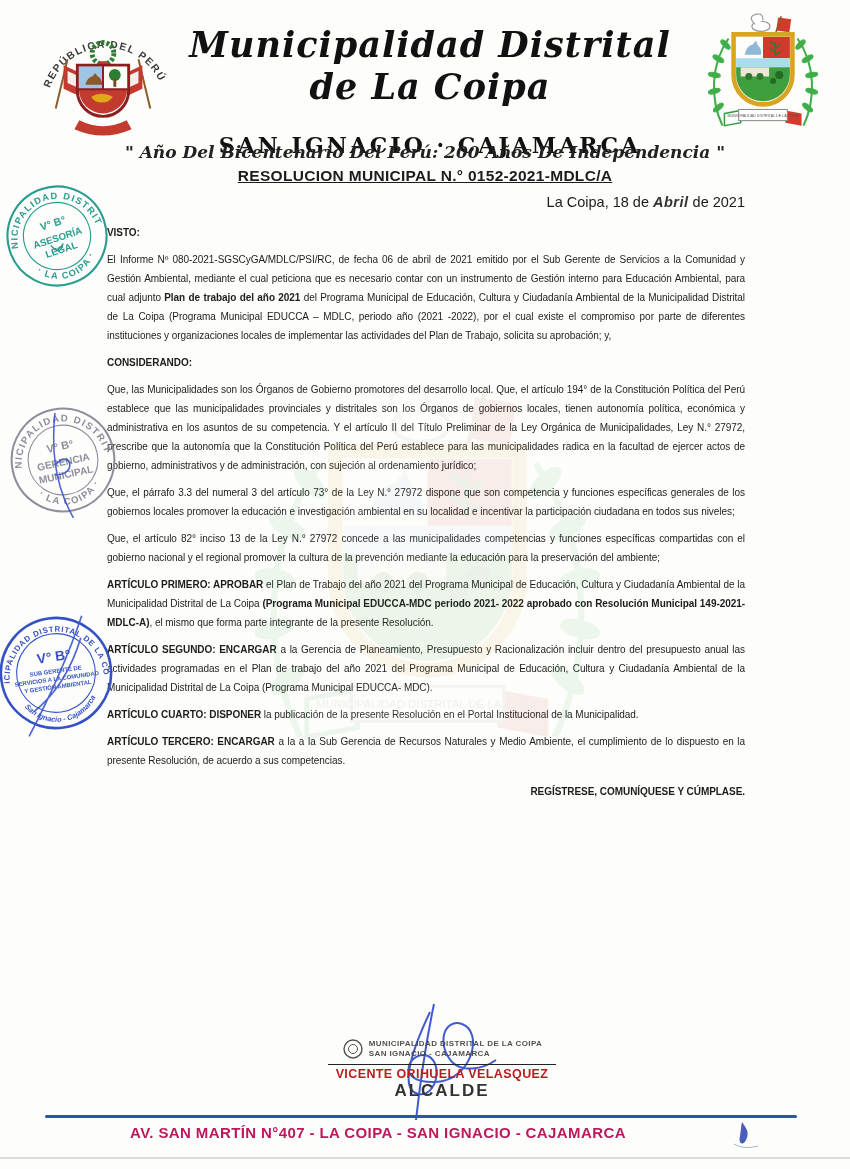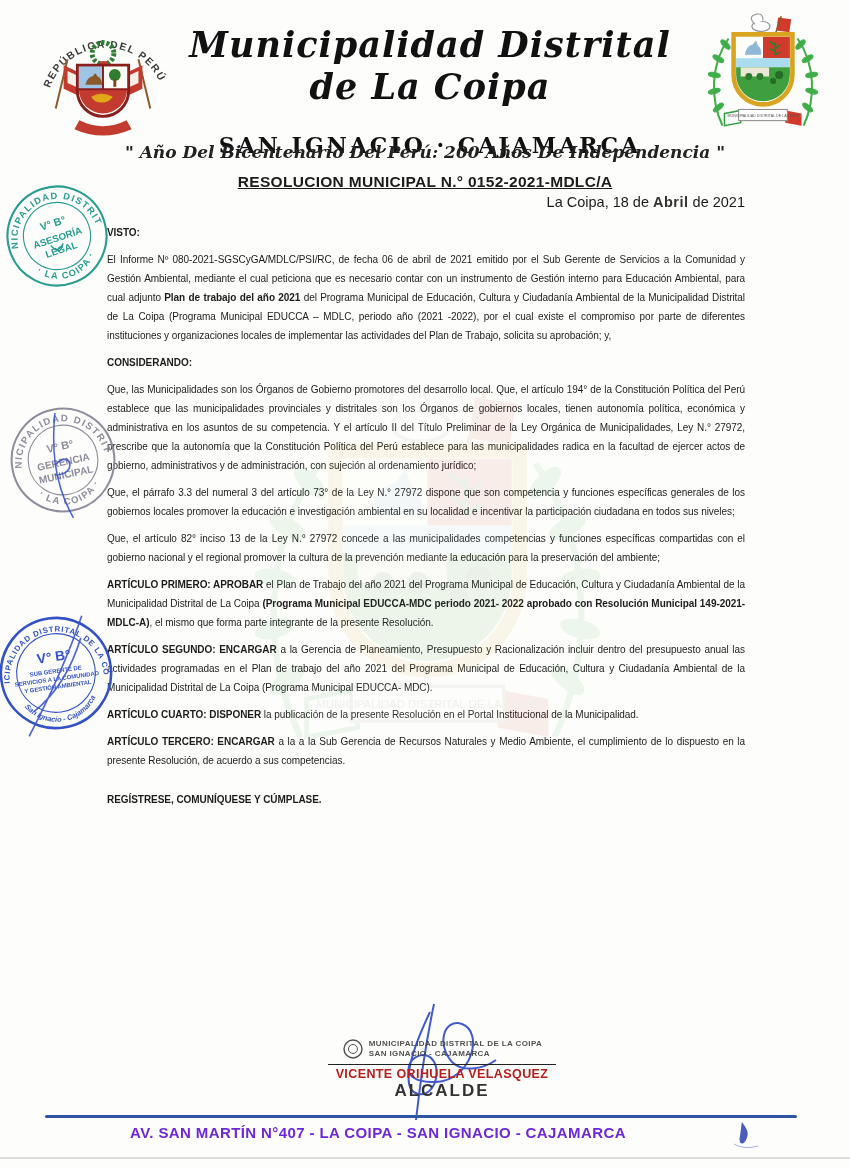--- a/index.html
+++ b/index.html
@@ -9,49 +9,49 @@
   
   .seal-left{position:absolute;left:34px;top:10px;width:138px;height:130px}
   .seal-right{position:absolute;left:692px;top:6px;width:142px;height:142px}
   .header-text{position:absolute;left:160px;top:24px;width:540px;text-align:center}
   .main-title{font-family:"DejaVu Serif",serif;font-style:italic;font-weight:bold;
               font-size:35px;line-height:42px;color:#111;letter-spacing:1px}
   .sub-title{margin-top:24px;font-family:"DejaVu Serif",serif;font-weight:bold;
              font-size:22px;letter-spacing:3px;color:#111}
   .motto-wrap{position:absolute;left:0;top:142px;width:850px;text-align:center}
   .motto{font-family:"DejaVu Serif",serif;font-style:italic;font-weight:bold;font-size:17px;color:#222}
-  .res-title{margin-top:11px;font-weight:bold;font-size:15.5px;text-decoration:underline;letter-spacing:.3px}
+  .res-title{margin-top:5px;font-weight:bold;font-size:15.5px;text-decoration:underline;letter-spacing:.3px}
   .dateline{position:absolute;left:107px;top:194px;width:638px;text-align:right;font-size:14.5px}
-  .dateline .month{font-weight:bold;color:#333;letter-spacing:.5px}
+  .dateline .month{font-style:italic;font-weight:bold;color:#333;letter-spacing:.5px}
   
   .doc-body{position:absolute;left:107px;top:223px;width:638px;font-size:10px;
             line-height:19px;text-align:justify;letter-spacing:-.05px}
   .doc-heading{font-weight:bold;margin:0}
   .doc-para{margin:8px 0 8px}
   .doc-para .b{font-weight:bold}
-  .doc-closing{font-weight:bold;text-align:left;margin-top:20px}
+  .doc-closing{font-weight:bold;text-align:right;margin-top:12px}
   
   .stamp{position:absolute;pointer-events:none}
   .stamp-legal{left:4px;top:183px;width:106px;height:106px;transform:rotate(-18deg)}
   .stamp-gerencia{left:8px;top:405px;width:110px;height:110px;transform:rotate(-12deg)}
   .stamp-subger{left:-3px;top:614px;width:118px;height:118px;transform:rotate(-8deg)}
   
   .watermark{position:absolute;left:205px;top:352px;width:445px;height:465px;opacity:.08;pointer-events:none}
   
   .sig-ink{position:absolute;left:338px;top:1002px;width:210px;height:120px;overflow:visible;pointer-events:none}
   .sig-block{position:absolute;left:322px;top:1038px;width:240px;text-align:center}
   .sig-stamp{display:flex;align-items:center;justify-content:center;gap:5px;opacity:.88}
   .sig-stamp-lines{font-size:8px;font-weight:bold;color:#3a3a3a;letter-spacing:.4px;line-height:10px;text-align:left}
   .sig-rule{border:none;border-top:1.6px solid #222;margin:4px 6px 2px}
   .sig-name{font-weight:bold;font-size:12.5px;letter-spacing:.4px;color:#b91c1c}
   .sig-role{font-size:17px;font-weight:bold;letter-spacing:2px;color:#333}
   
   .footer-line{position:absolute;left:45px;top:1115px;width:752px;height:3px;background:#2f55a4;border-radius:2px}
   .footer-text{position:absolute;left:0;top:1124px;width:756px;text-align:center;
-               font-weight:bold;font-size:15px;letter-spacing:.4px;color:#6d28d9}
+               font-weight:bold;font-size:15px;letter-spacing:.4px;color:#be185d}
   .bottom-edge{position:absolute;left:0;top:1157px;width:850px;height:2px;background:#dcdcd8}
   .ink-blot{position:absolute;left:726px;top:1118px;width:40px;height:40px;pointer-events:none}
 </style>
 </head>
 <body>
 
 <svg class="seal-left" viewBox="0 0 140 132">
   <defs>
       <path id="peruArc" d="M 16,80 A 60,60 0 0 1 128,74"></path>
     </defs>

